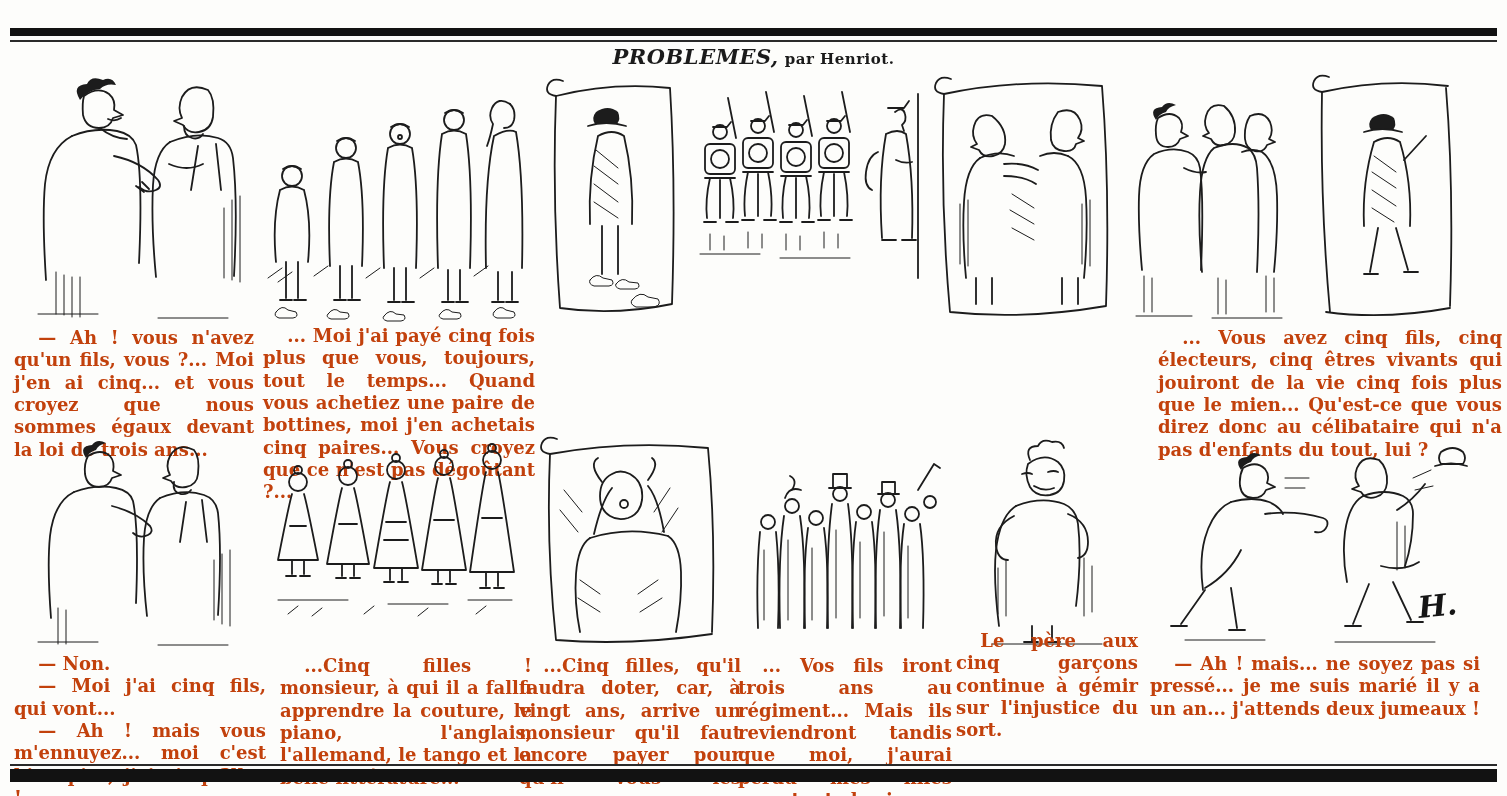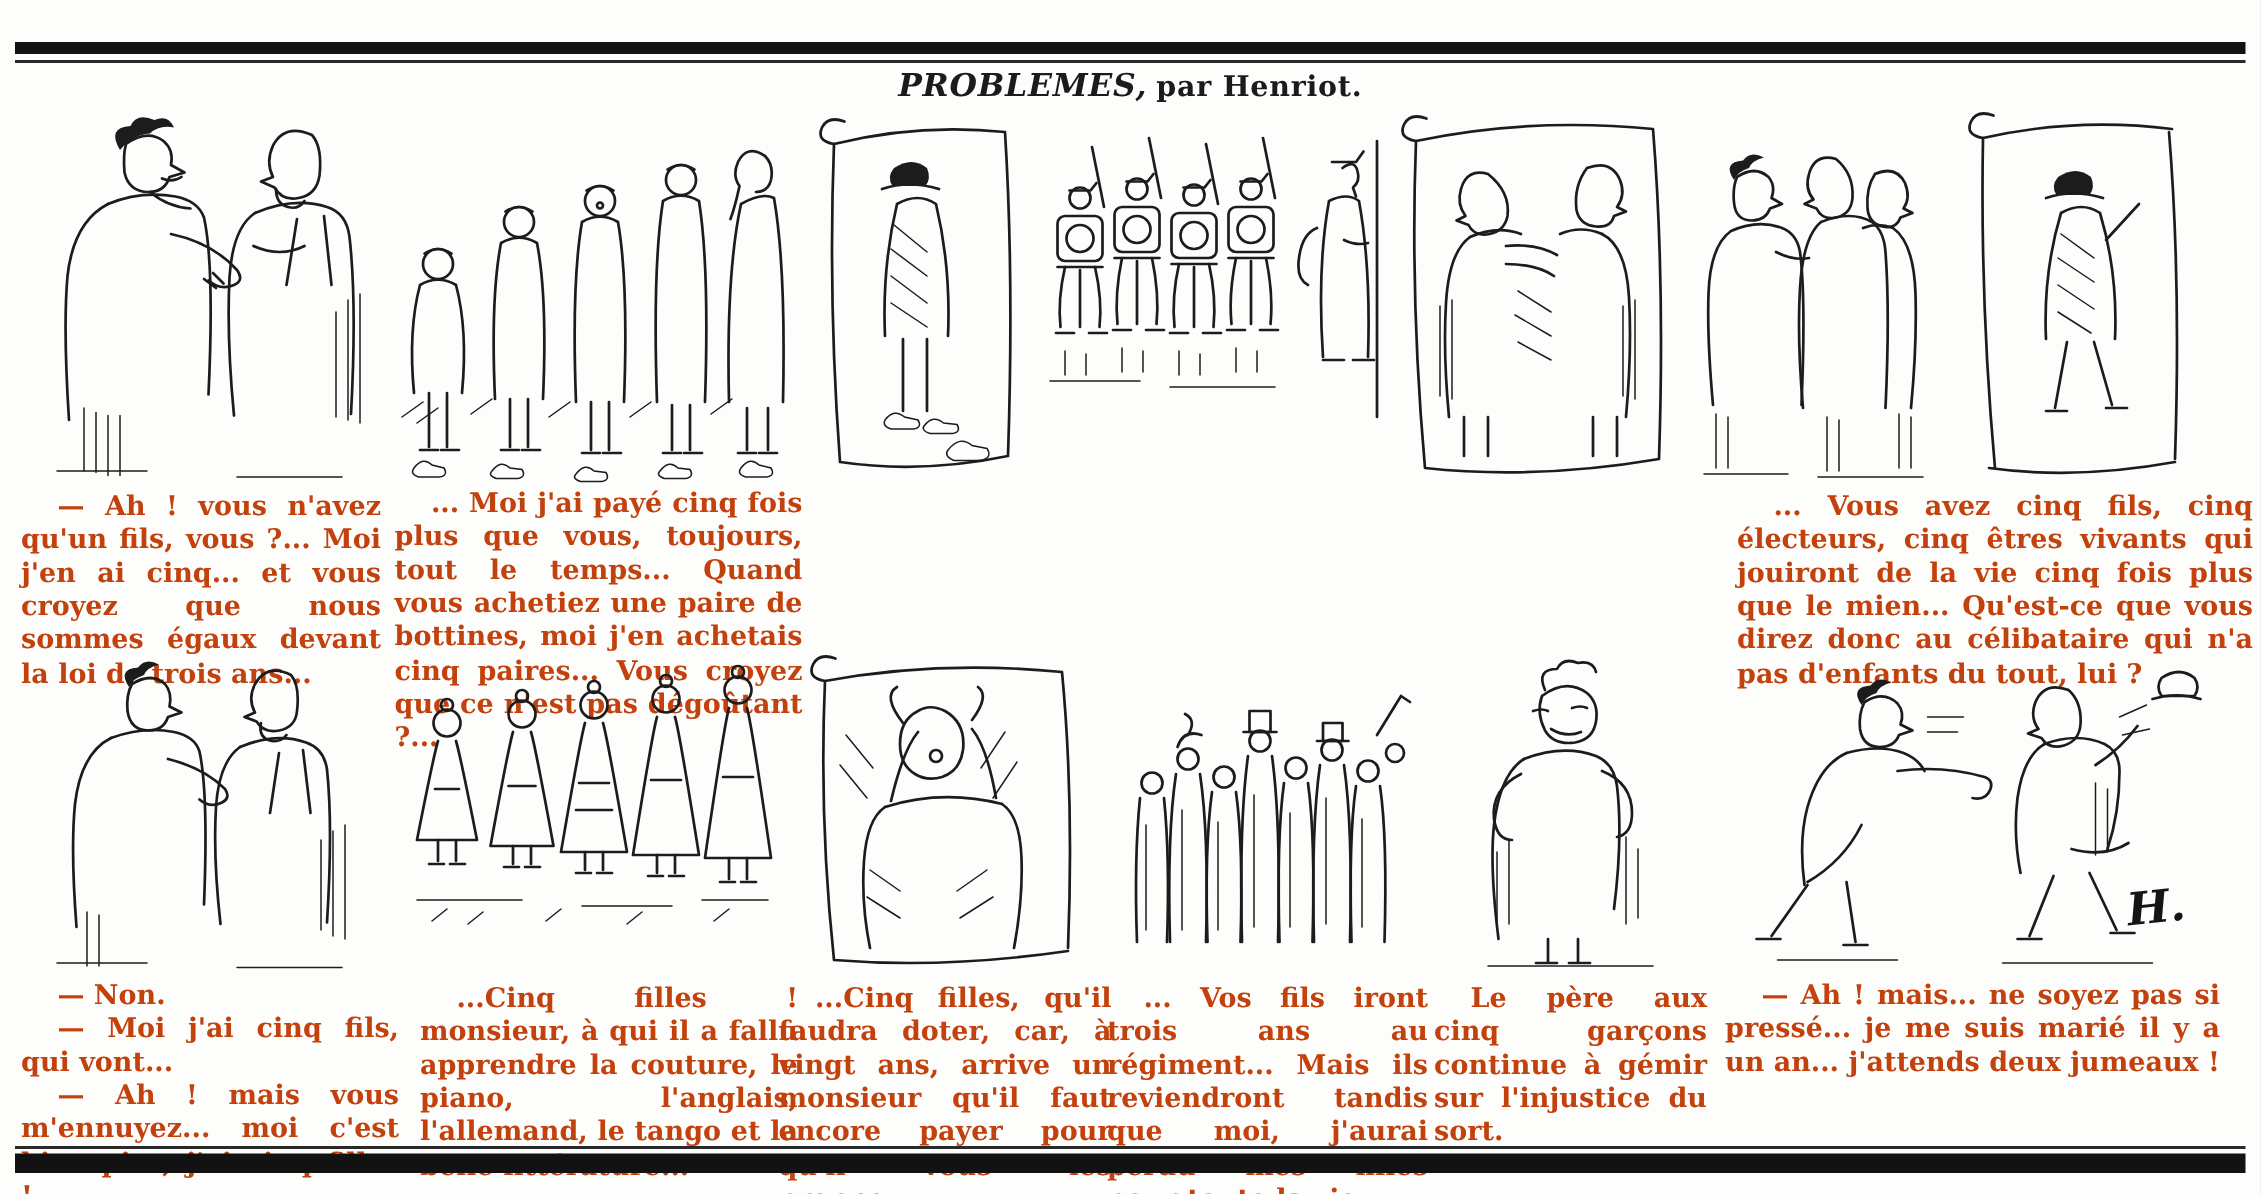--- a/index.html
+++ b/index.html
@@ -8,21 +8,21 @@
     background:#fdfdfb;overflow:hidden;color:#1b1b1b;
     font-family:"DejaVu Serif","Liberation Serif",serif;
   }
   .rule{position:absolute;left:10px;right:10px;background:#121212;}
   .rule.thin{height:2px;background:#2a2a2a;}
   .masthead{
     position:absolute;top:44px;left:0;width:100%;text-align:center;
     font-weight:bold;letter-spacing:.5px;white-space:nowrap;
   }
   .masthead .t1{font-size:21px;font-style:italic;}
-  .masthead .t2{font-size:19px;}
+  .masthead .t2{font-size:15px;}
   .panel{position:absolute;}
   .panel svg{display:block;width:100%;height:100%;}
   .caption{
     position:absolute;font-size:18px;line-height:1.24;font-weight:bold;
     text-align:justify;color:#c2410c;
   }
   .caption p{margin:0;text-indent:1.35em;}
   .signature{
     position:absolute;left:1418px;top:588px;font-size:30px;font-style:italic;
     font-weight:bold;transform:rotate(-6deg);color:#151515;
@@ -414,21 +414,21 @@
     </div>
   <div class="caption" style="left:280px;top:655px;width:252px">
       <p>...Cinq filles ! monsieur, à qui il a fallu apprendre la couture, le piano, l'anglais, l'allemand, le tango et la belle littérature...</p>
     </div>
   <div class="caption" style="left:519px;top:655px;width:222px">
       <p>...Cinq filles, qu'il faudra doter, car, à vingt ans, arrive un monsieur qu'il faut encore payer pour qu'il vous les prenne...</p>
     </div>
   <div class="caption" style="left:738px;top:655px;width:214px">
       <p>... Vos fils iront trois ans au régiment... Mais ils reviendront tandis que moi, j'aurai perdu mes filles pour toute la vie.</p>
     </div>
-  <div class="caption" style="left:956px;top:655px;width:182px">
+  <div class="caption" style="left:956px;top:630px;width:182px">
       <p>Le père aux cinq garçons continue à gémir sur l'injustice du sort.</p>
     </div>
   <div class="caption" style="left:1150px;top:653px;width:330px">
       <p>— Ah ! mais... ne soyez pas si pressé... je me suis marié il y a un an... j'attends deux jumeaux !</p>
     </div>
 
   <div class="rule thin" style="top:764px"></div>
   <div class="rule" style="top:769px;height:13px"></div>
 
 </div>

